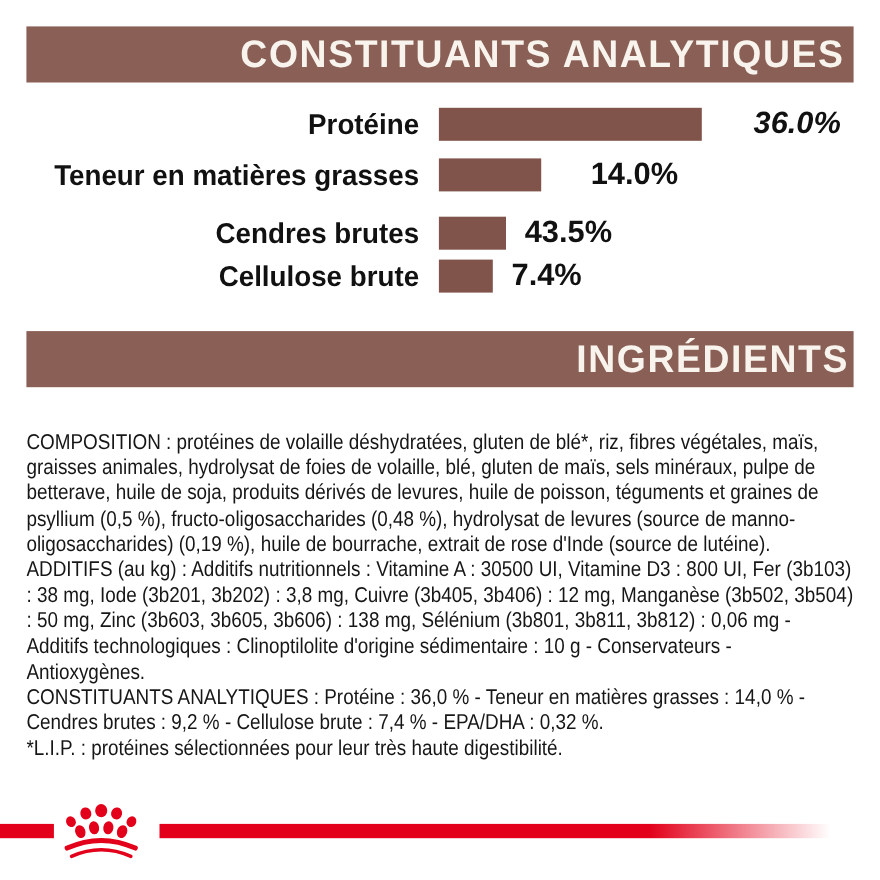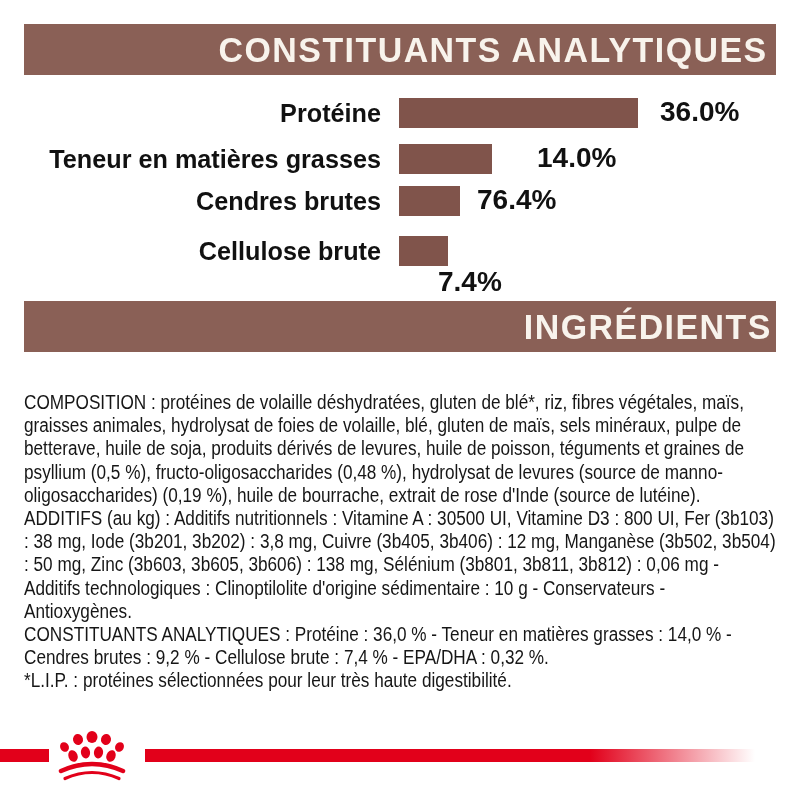--- a/index.html
+++ b/index.html
@@ -53,36 +53,36 @@
 <body>
 
 <div class="band" id="band-analytical">
   <span>CONSTITUANTS ANALYTIQUES</span>
 </div>
 
 <div id="chart">
     <div class="crow" style="top: 98px; width: 644px;">
       <span class="clabel">Protéine</span>
       <div class="cbar" style="width: 239px;"></div>
-      <span class="cvalue" style="left: 660px;">36.0%</span>
+      <span class="cvalue" style="left: 685px; font-style: italic;">36.0%</span>
     </div>
     <div class="crow" style="top: 144px; width: 800px;">
       <span class="clabel">Teneur en matières grasses</span>
       <div class="cbar" style="width: 93px;"></div>
       <span class="cvalue" style="left: 509px; margin-left: 28px;">14.0%</span>
     </div>
-    <div class="crow" style="top: 186px; width: 664px; padding-left: 16px;">
+    <div class="crow" style="top: 197px; width: 664px; padding-left: 16px;">
       <span class="clabel">Cendres brutes</span>
       <div class="cbar" style="width: 61px;"></div>
-      <span class="cvalue" style="left: 477px;">76.4%</span>
+      <span class="cvalue" style="left: 477px;">43.5%</span>
     </div>
     <div class="crow" style="top: 236px; width: 740px;">
       <span class="clabel">Cellulose brute</span>
       <div class="cbar" style="width: 49px;"></div>
-      <span class="cvalue" style="left: 438px; margin-top: 32px;">7.4%</span>
+      <span class="cvalue" style="left: 465px;">7.4%</span>
     </div>
   </div>
 
 <div class="band" id="band-ingredients">
   <span>INGRÉDIENTS</span>
 </div>
 
 <div id="bodytext">
   <div id="paras">
       <div class="para">COMPOSITION : protéines de volaille déshydratées, gluten de blé*, riz, fibres végétales, maïs, graisses animales, hydrolysat de foies de volaille, blé, gluten de maïs, sels minéraux, pulpe de betterave, huile de soja, produits dérivés de levures, huile de poisson, téguments et graines de psyllium (0,5 %), fructo-oligosaccharides (0,48 %), hydrolysat de levures (source de manno-oligosaccharides) (0,19 %), huile de bourrache, extrait de rose d'Inde (source de lutéine).</div>

